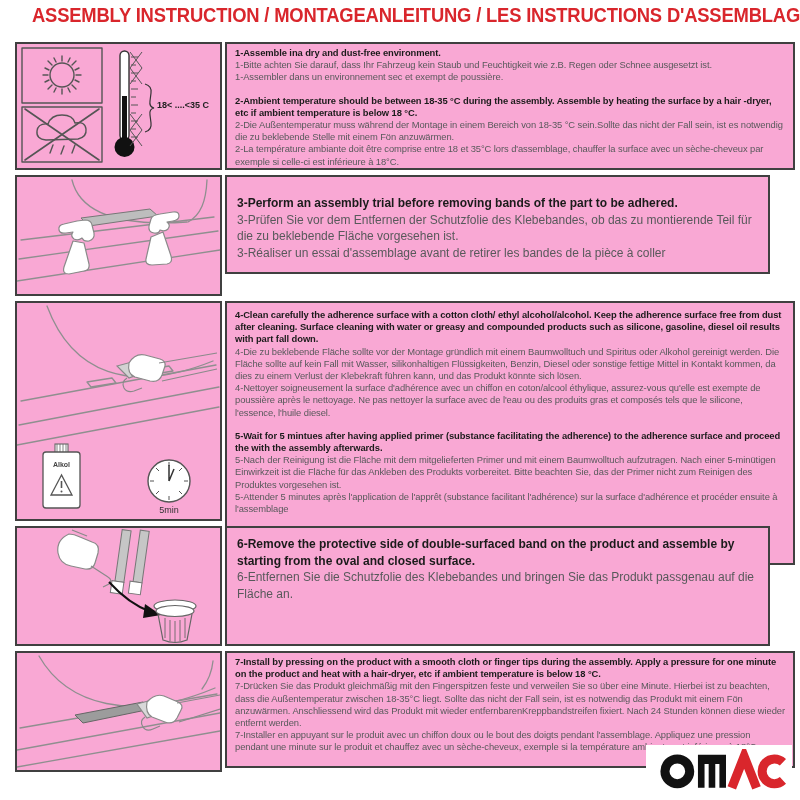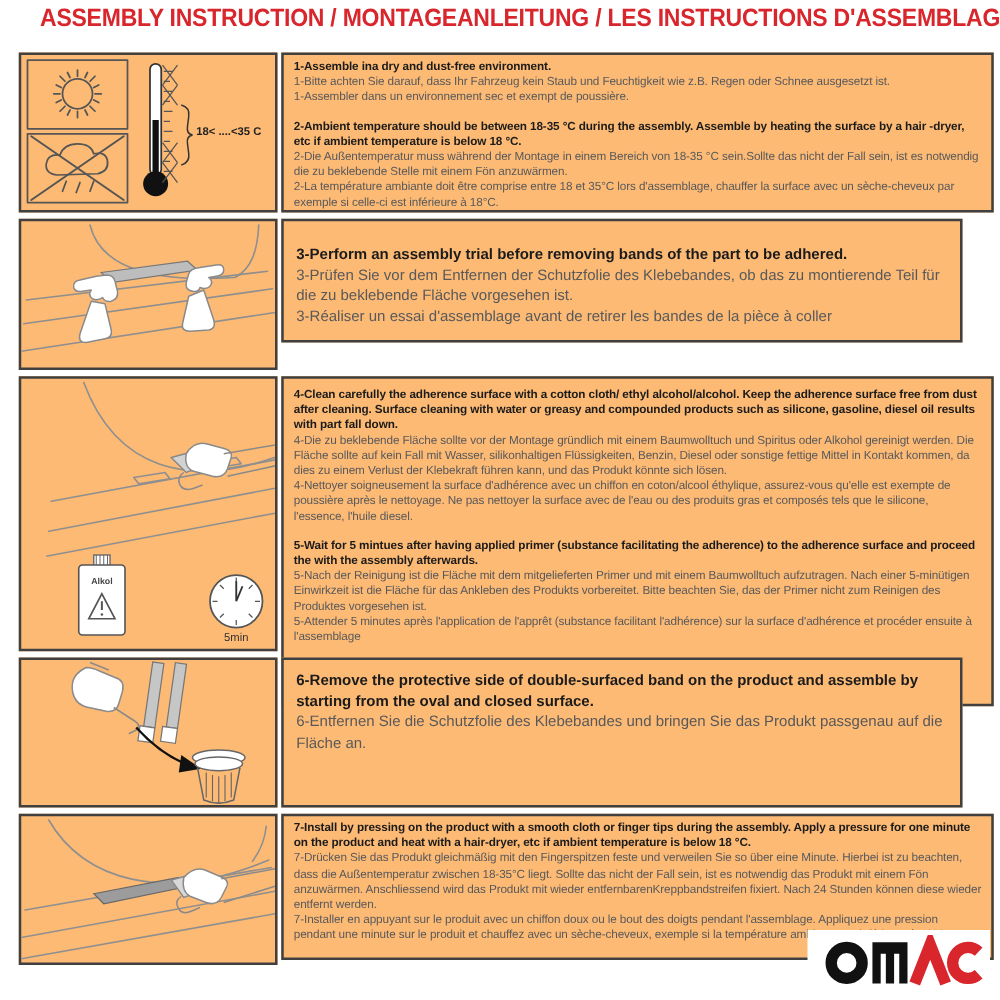--- a/index.html
+++ b/index.html
@@ -3,21 +3,21 @@
 <meta charset="utf-8">
 <style>
   html,body{margin:0;padding:0;background:#ffffff;}
   body{width:800px;height:800px;font-family:"Liberation Sans",sans-serif;}
   .sheet{position:relative;width:800px;height:800px;overflow:hidden;background:#fff;}
   .title{
     position:absolute;top:4px;left:0;width:800px;text-align:center;
     font-size:20px;font-weight:bold;color:#d9262c;white-space:nowrap;
     transform:scaleX(.92);transform-origin:center;letter-spacing:-.2px;
   }
-  .cell{position:absolute;background:#fdba74;border:2px solid #404040;box-sizing:border-box;overflow:hidden;}
+  .cell{position:absolute;background:#f9a8d4;border:2px solid #404040;box-sizing:border-box;overflow:hidden;}
   .fig{left:15px;width:207px;}
   .txt{left:225px;width:570px;padding:3px 8px;}
   .txt.narrow{width:545px;padding:18px 10px 4px;}
   .txt p{margin:0;}
   .small p{font-size:9.4px;line-height:12.2px;letter-spacing:-.08px;color:#58595b;}
   .mid p{font-size:12px;line-height:16.5px;color:#58595b;}
   .t-en{font-weight:bold;color:#1b1b1b !important;}
   .gap{margin-top:11px !important;}
   .logo{position:absolute;right:8px;bottom:2px;background:#fff;padding:4px 0 2px 14px;}
   svg text{font-family:"Liberation Sans",sans-serif;}
@@ -86,21 +86,21 @@
         <path d="M146,55 l8,24 q2,7 -4,8 l-15,1 q-7,0 -6,-6 l5,-22 z"></path>
       </g>
     </svg>
   </div>
   <div class="cell txt mid narrow" style="top:175px;height:99px;">
     <p class="t-en">3-Perform an assembly trial before removing bands of the part to be adhered.</p>
     <p class="t-de">3-Prüfen Sie vor dem Entfernen der Schutzfolie des Klebebandes, ob das zu montierende Teil für die zu beklebende Fläche vorgesehen ist.</p>
     <p class="t-fr">3-Réaliser un essai d'assemblage avant de retirer les bandes de la pièce à coller</p>
   </div>
 
-  <div class="cell fig" style="top:301px;height:220px;padding-left:20px;">
+  <div class="cell fig" style="top:301px;height:220px;">
     <svg viewBox="0 0 203 216" width="203" height="216">
       <g class="sketch">
         <path d="M30,3 C55,70 112,92 196,58"></path>
         <path d="M4,98 L199,62"></path>
         <path d="M2,122 L202,84"></path>
         <path d="M0,142 L202,104"></path>
         <polygon points="70,79 95,75 99,80 74,84"></polygon>
         <polygon points="128,67 152,63 156,68 132,72"></polygon>
       </g>
       <polygon points="100,63 122,57 132,67 112,75" fill="#d2d2d2" stroke="#888" stroke-width="1.1"></polygon>

